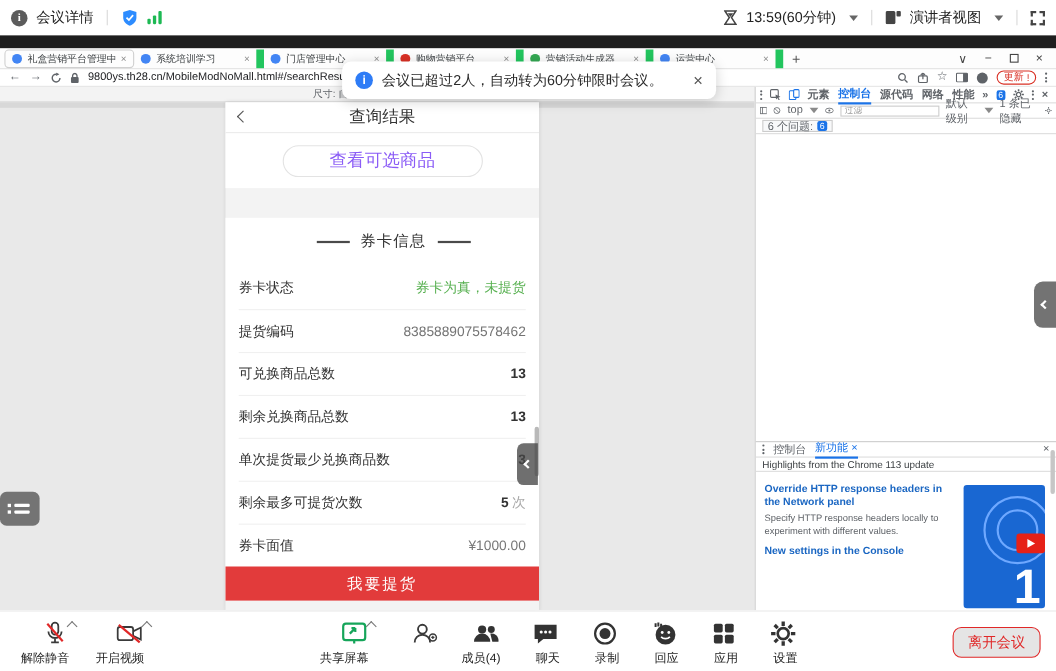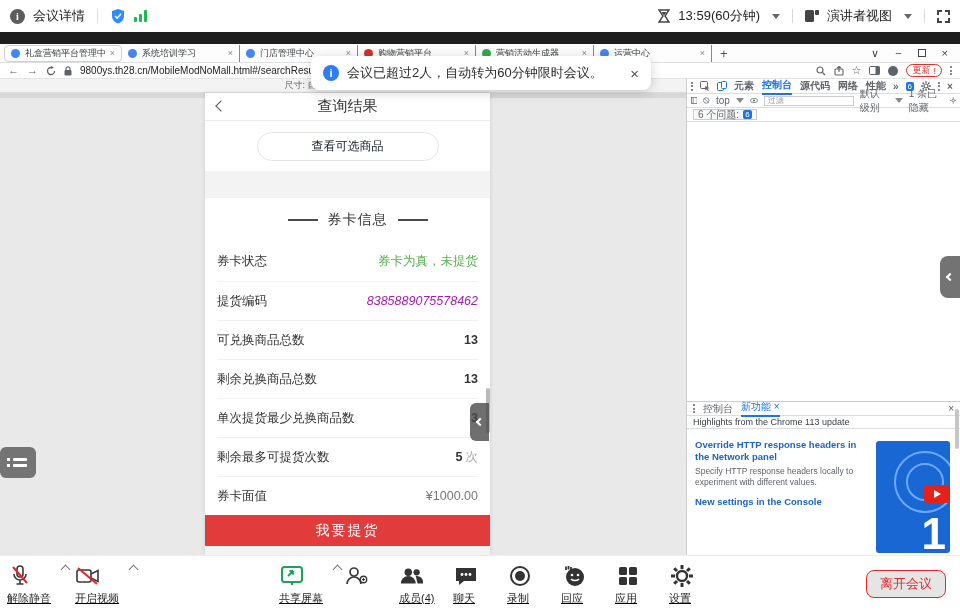--- a/index.html
+++ b/index.html
@@ -22,21 +22,21 @@
   .fs-icon i:nth-child(2){ right:0; top:0; border-left:none; border-bottom:none; }
   .fs-icon i:nth-child(3){ left:0; bottom:0; border-right:none; border-top:none; }
   .fs-icon i:nth-child(4){ right:0; bottom:0; border-left:none; border-top:none; }
 
   
   #shared { left:0; top:32px; width:960px; height:523px; background:#e9e9e9; overflow:hidden; }
   #dark-strip { left:0; top:0; width:960px; height:12px; background:#1e1e1e; }
 
   
   #tabrow { left:0; top:12px; width:960px; height:19px; background:#fdfdfd; border-bottom:1px solid #e0e0e0; display:flex; align-items:center; }
-  .btab { display:flex; align-items:center; gap:5px; height:17px; padding:0 6px; width:118px; border-right:1px solid #22c55e; font-size:9px; color:#3c4043; }
+  .btab { display:flex; align-items:center; gap:5px; height:17px; padding:0 6px; width:118px; border-right:7px solid #22c55e; font-size:9px; color:#3c4043; }
   .btab.first { border:1px solid #d0d0d0; border-radius:4px; margin-left:4px; }
   .favicon { width:9px; height:9px; border-radius:50%; flex:0 0 auto; }
   .btab-label { flex:1; overflow:hidden; white-space:nowrap; }
   .btab-x { color:#8a8a8a; font-size:9px; }
   .newtab { font-size:13px; color:#555; margin-left:8px; }
   #win-controls { margin-left:auto; display:flex; align-items:center; gap:16px; padding-right:12px; color:#444; font-size:11px; }
   .win-sq { width:8px; height:8px; border:1px solid #444; display:inline-block; }
   .chev { display:inline-block; width:6px; height:6px; border-right:1.5px solid #666; border-bottom:1.5px solid #666; transform:rotate(45deg); }
 
   
@@ -55,30 +55,30 @@
   
   #viewport { left:0; top:61px; width:790px; height:462px; background:#e9e9e9; }
   #ruler { left:0; top:0; width:686px; height:5px; background:#d8d8d8; }
 
   
   #mobile { left:205px; top:0px; width:285px; height:462px; background:#f3f3f3; box-shadow:0 0 4px rgba(0,0,0,.12); }
   #m-header { height:28px; background:#fff; border-bottom:1px solid #ececec; display:flex; align-items:center; justify-content:center; position:relative; }
   #m-title { font-size:15px; color:#333; }
   #m-back { position:absolute; left:12px; top:9px; width:8px; height:8px; border-left:1.5px solid #555; border-bottom:1.5px solid #555; transform:rotate(45deg); }
   #m-pillwrap { height:50px; background:#fff; display:flex; align-items:center; justify-content:center; }
-  #m-pill { width:182px; height:29px; border:1px solid #e3e3e3; border-radius:15px; background:#fff; color:#0f172a; font-size:12px; display:flex; align-items:center; justify-content:center; }
+  #m-pill { width:182px; height:29px; border:1px solid #e3e3e3; border-radius:15px; background:#fff; color:#8b5cf6; font-size:16px; display:flex; align-items:center; justify-content:center; }
   #m-card { margin-top:27px; background:#fff; }
   #m-sec-title { height:44px; display:flex; align-items:center; justify-content:center; gap:10px; font-size:14px; color:#333; letter-spacing:1px;padding-left:20px; }
   #m-sec-title .line { width:30px; height:2px; background:#4a4a4a; }
   .m-row { height:39px; margin:0 12px; display:flex; align-items:center; justify-content:space-between; border-top:1px solid #f0f0f0; }
   .m-row:first-of-type { border-top:none; }
   .m-row .lbl { font-size:12.5px; color:#333; }
   .m-row .val { font-size:12.5px; color:#333; font-weight:bold; }
   .m-row .val.green { color:#57b050; font-weight:normal; font-size:12.5px; }
-  .m-row .val.gray { color:#a21caf; font-weight:normal;font-style:italic; }
+  .m-row .val.gray { color:#737373; font-weight:normal; }
   .m-row .val.money { color:#777; font-weight:normal; }
   .m-row .suffix { color:#aaa; font-weight:normal; margin-left:3px; }
   #m-submit { height:31px; background:#e23b3b; color:#fff; font-size:14px; display:flex; align-items:center; justify-content:center; letter-spacing:2px; }
 
   
   #mid-handle { left:470px; top:310px; width:19px; height:38px; background:rgba(70,70,70,.78); border-radius:6px 0 0 6px; display:flex; align-items:center; justify-content:center; }
   #mid-handle .chev, #right-handle .chev { border-color:#fff; transform:rotate(135deg); width:6px; height:6px; border-width:2px; }
   #vp-scroll { left:486px; top:295px; width:4px; height:45px; background:#b9b9b9; border-radius:2px; }
   #left-handle { left:0px; top:415px; width:36px; height:31px; background:rgba(95,95,95,.85); border-radius:6px; display:flex; flex-direction:column; justify-content:center; gap:3px; padding-left:7px; }
   #left-handle .li { display:flex; align-items:center; gap:3px; }
@@ -116,21 +116,21 @@
   #dt-scroll { position:absolute; right:1px; top:330px; width:4px; height:40px; background:#c6c6c6; border-radius:2px; }
 
   
   #toast { left:311px; top:24px; width:340px; height:34px; background:#fff; border-radius:8px; box-shadow:0 2px 12px rgba(0,0,0,.18); display:flex; align-items:center; gap:8px; padding:0 12px; z-index:30; }
   #toast-icon { width:16px; height:16px; border-radius:50%; background:#2e7cf6; color:#fff; font-size:11px; font-weight:bold; display:flex; align-items:center; justify-content:center; flex:0 0 auto; }
   #toast-text { font-size:13px; color:#2b2b2b; white-space:nowrap; }
   #toast-x { margin-left:auto; color:#555; font-size:15px; }
 
   
   #bottombar { left:0; top:555px; width:960px; height:55px; background:#fff; border-top:1px solid #ececec; }
-  .zt-item { position:absolute; top:8px; width:56px; display:flex; flex-direction:column; align-items:flex-start; gap:3px;text-decoration:underline; }
+  .zt-item { position:absolute; top:8px; width:56px; display:flex; flex-direction:column; align-items:flex-end; gap:3px; }
   .zt-label { font-size:11px; color:#1f1f1f; white-space:nowrap; }
   .zt-caret { position:absolute; top:10px; width:7px; height:7px; border-left:1.5px solid #777; border-top:1.5px solid #777; transform:rotate(45deg); }
   #leave-btn { position:absolute; right:14px; top:14px; width:80px; height:28px; border:1px solid #e02828; border-radius:8px; color:#e02828; font-size:13px; background:#e5e5e5; display:flex; align-items:center; justify-content:center; }
   .icon24 { width:26px; height:24px; display:flex; align-items:center; justify-content:center; }
 </style>
 </head>
 <body>
 
 <div class="abs" id="zoom-topbar">
   <div class="tb-group">

